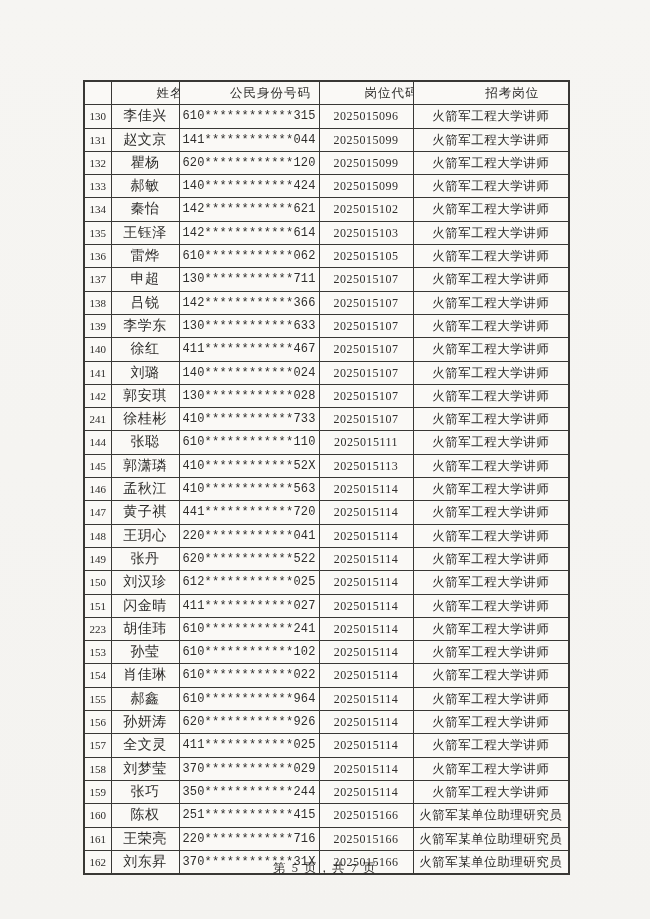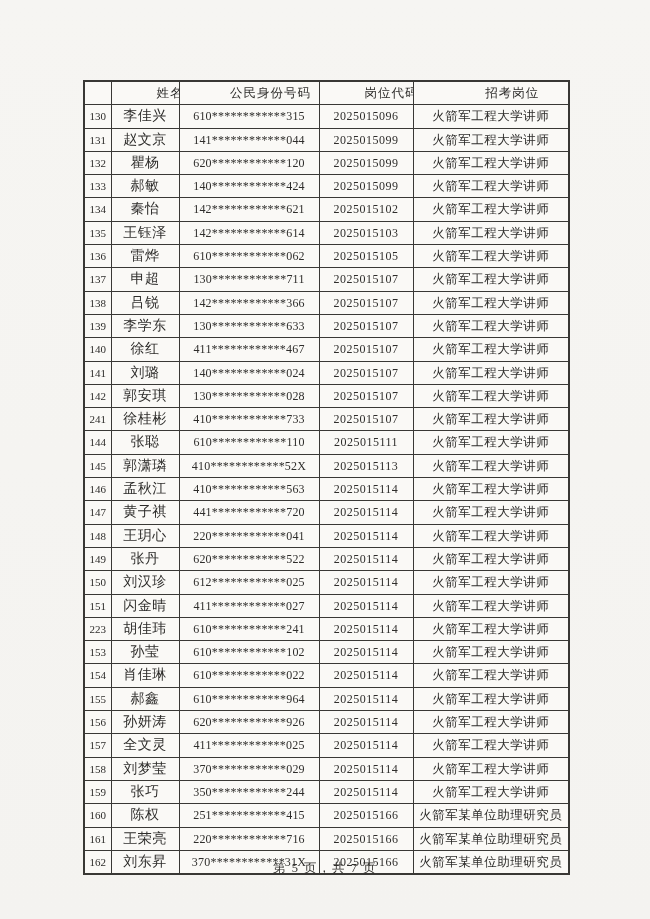--- a/index.html
+++ b/index.html
@@ -42,21 +42,21 @@
     white-space: nowrap;
     overflow: hidden;
   }
   table.roster th {
     font-size: 12.5px;
     letter-spacing: 1px;
     padding-left: 45px;
   }
   td.c0 { font-size: 11px; }
   td.c1 { font-size: 14px; letter-spacing: 0.5px; }
-  td.c2 { font-size: 12px; letter-spacing: 0.2px; }
+  td.c2 { font-size: 12px; letter-spacing: 0.2px; font-family: Liberation Mono, monospace; }
   td.c3 { font-size: 12px; letter-spacing: 0.5px; }
   td.c4 { font-size: 12.5px; letter-spacing: 0.5px; font-family: Liberation Serif, serif; }
   .footer {
     position: absolute;
     left: 0;
     top: 860px;
     width: 100%;
     text-align: center;
     font-size: 12.5px;
     letter-spacing: 1.5px;

